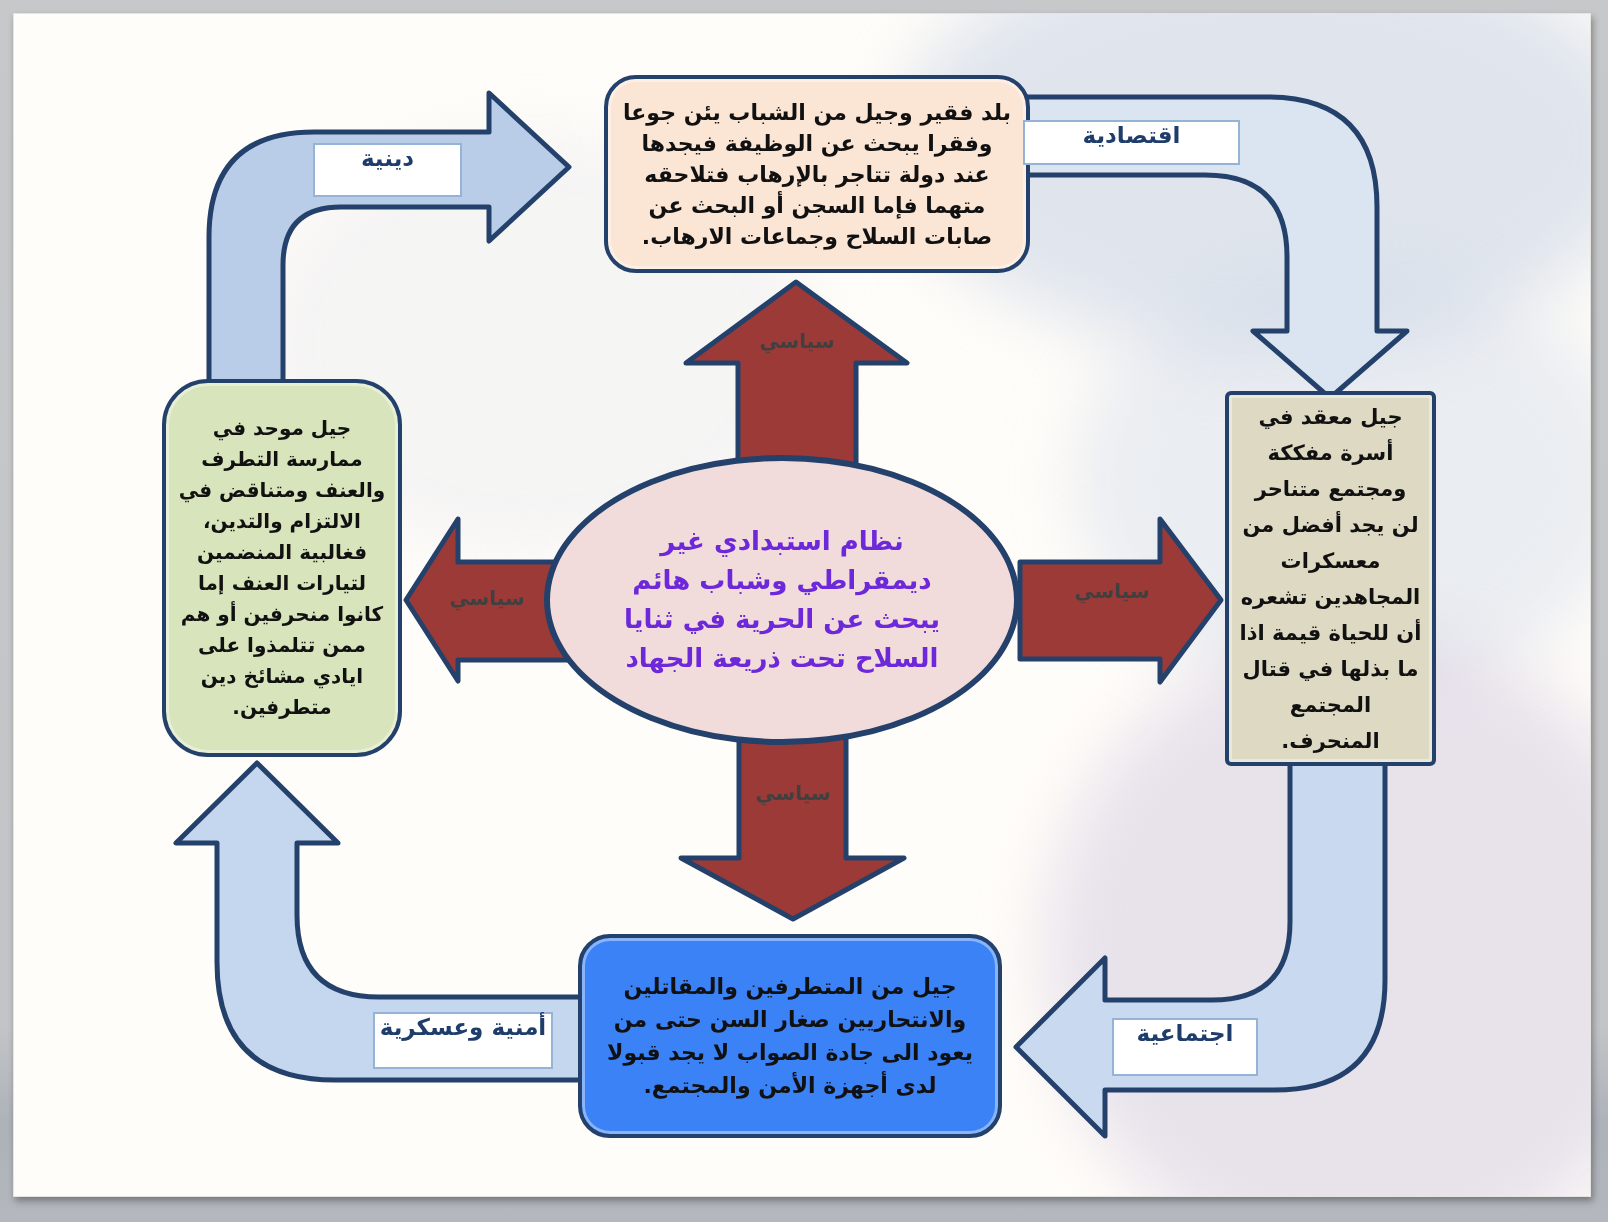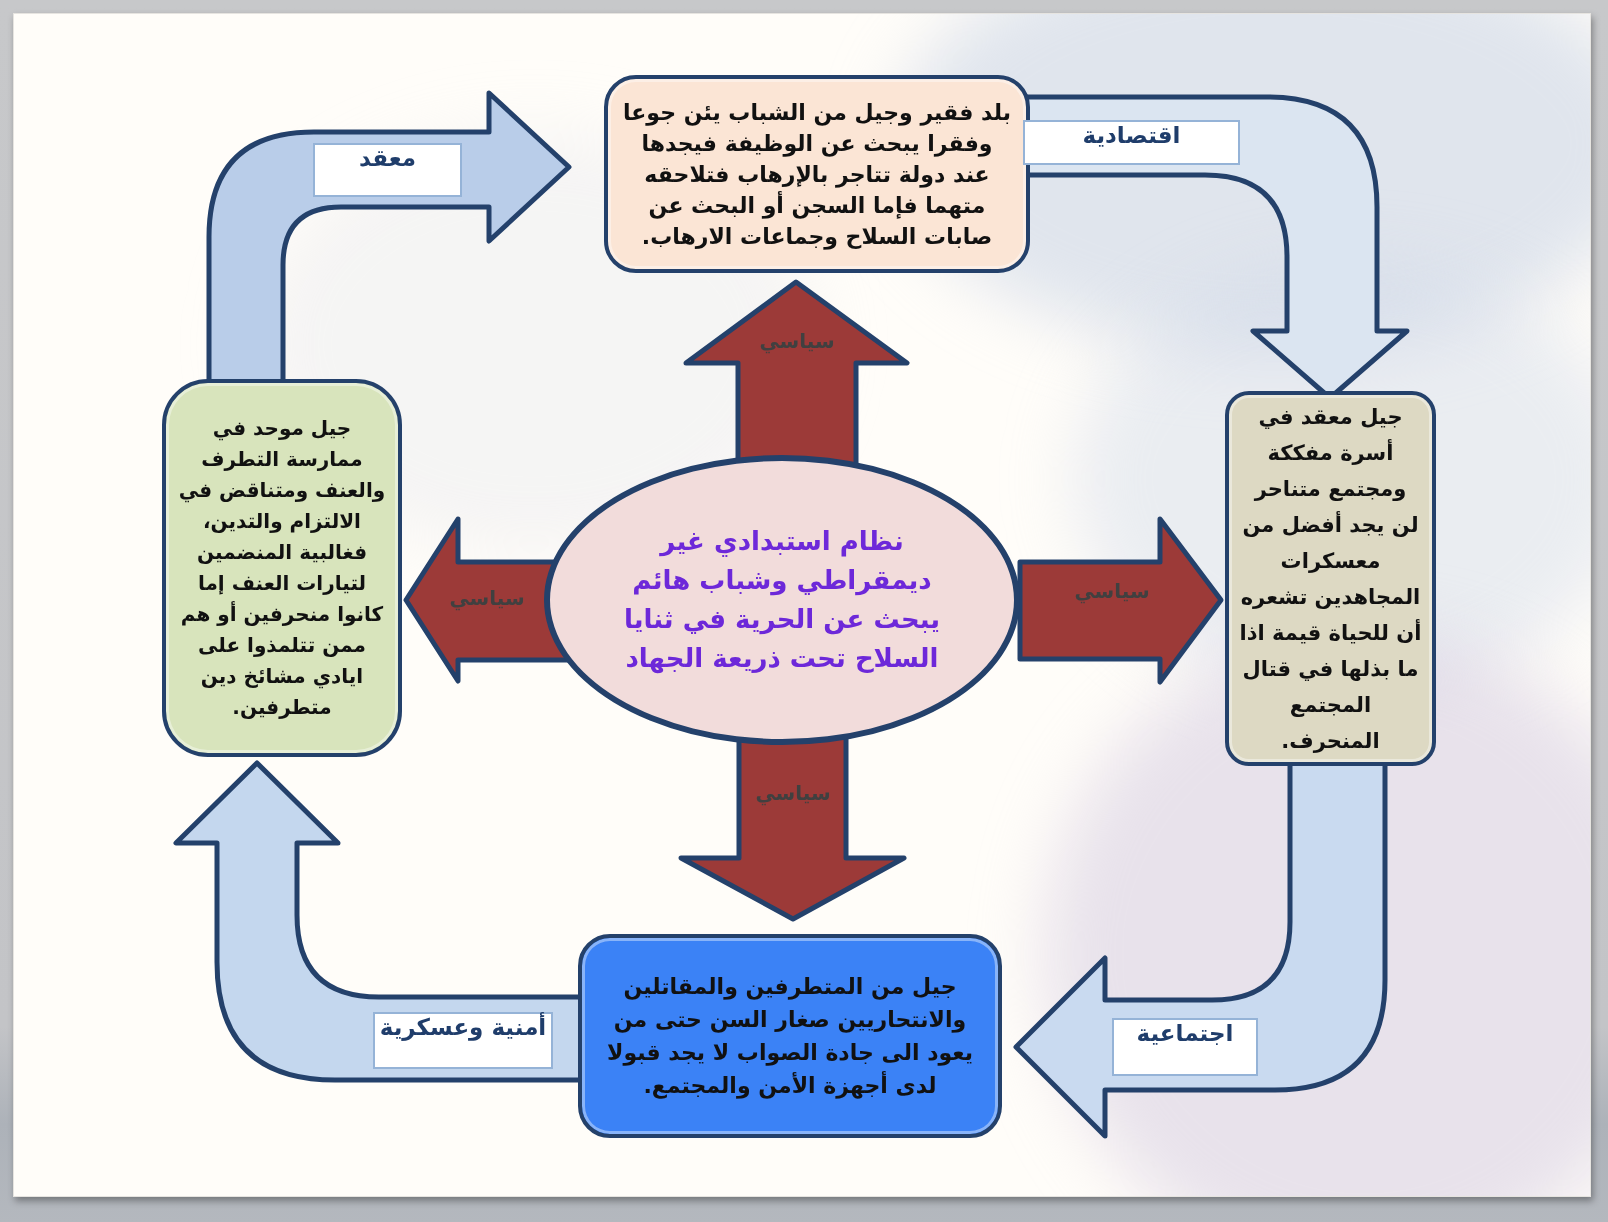--- a/index.html
+++ b/index.html
@@ -20,21 +20,21 @@
   .blob4{left:240px;top:120px;width:560px;height:420px;background:rgba(226,229,236,0.35);}
   svg.diagram{position:absolute;left:0;top:0;z-index:2;}
   .flow-arrow{stroke:#24416b;stroke-width:5;stroke-linejoin:round;}
   .red-arrow{fill:#9c3a38;stroke:#24416b;stroke-width:5;stroke-linejoin:round;}
   .txtbox{
     position:absolute;z-index:3;box-sizing:border-box;border:4px solid #24416b;
     display:flex;align-items:center;justify-content:center;text-align:center;
     font-weight:bold;color:#111;box-shadow:inset 0 0 0 3px rgba(255,255,255,0.4);
   }
   .box-top{left:604px;top:75px;width:426px;height:198px;border-radius:32px;background:#fbe5d5;font-size:22px;line-height:31px;padding:6px 14px;}
-  .box-right{left:1225px;top:391px;width:211px;height:375px;border-radius:24px;background:#ddd9c3;font-size:21px;line-height:36px;padding:6px 10px;}
+  .box-right{left:1225px;top:391px;width:211px;height:375px;border-radius:6px;background:#ddd9c3;font-size:21px;line-height:36px;padding:6px 10px;}
   .box-bottom{left:578px;top:934px;width:424px;height:204px;border-radius:32px;background:#3b82f6;font-size:22px;line-height:33px;padding:6px 16px;}
   .box-left{left:162px;top:379px;width:240px;height:378px;border-radius:46px;background:#d8e4bc;font-size:20px;line-height:31px;padding:6px 10px;}
   .ellipse{
     position:absolute;z-index:3;left:544px;top:455px;width:476px;height:290px;
     border:6px solid #24416b;border-radius:50%;background:#f2dcdb;box-sizing:border-box;
     display:flex;align-items:center;justify-content:center;text-align:center;
     font-weight:bold;color:#6d28d9;font-size:26px;line-height:39px;padding:10px 52px;
   }
   .flow-label{
     position:absolute;z-index:4;box-sizing:border-box;background:#fff;border:2px solid #95b3d7;
@@ -89,21 +89,21 @@
 </div>
 <div class="txtbox box-left">
   <span dir="rtl" lang="ar">جيل موحد في ممارسة التطرف والعنف ومتناقض في الالتزام والتدين، فغالبية المنضمين لتيارات العنف إما كانوا منحرفين أو هم ممن تتلمذوا على ايادي مشائخ دين متطرفين.</span>
 </div>
 
 <div class="ellipse">
   <span dir="rtl" lang="ar">نظام استبدادي غير ديمقراطي وشباب هائم يبحث عن الحرية في ثنايا السلاح تحت ذريعة الجهاد</span>
 </div>
 
 <div class="flow-label lab-religious">
-  <span dir="rtl" lang="ar">معقد</span>
+  <span dir="rtl" lang="ar">دينية</span>
 </div>
 <div class="flow-label lab-economic">
   <span dir="rtl" lang="ar">اقتصادية</span>
 </div>
 <div class="flow-label lab-social">
   <span dir="rtl" lang="ar">اجتماعية</span>
 </div>
 <div class="flow-label lab-security">
   <span dir="rtl" lang="ar">أمنية وعسكرية</span>
 </div>

